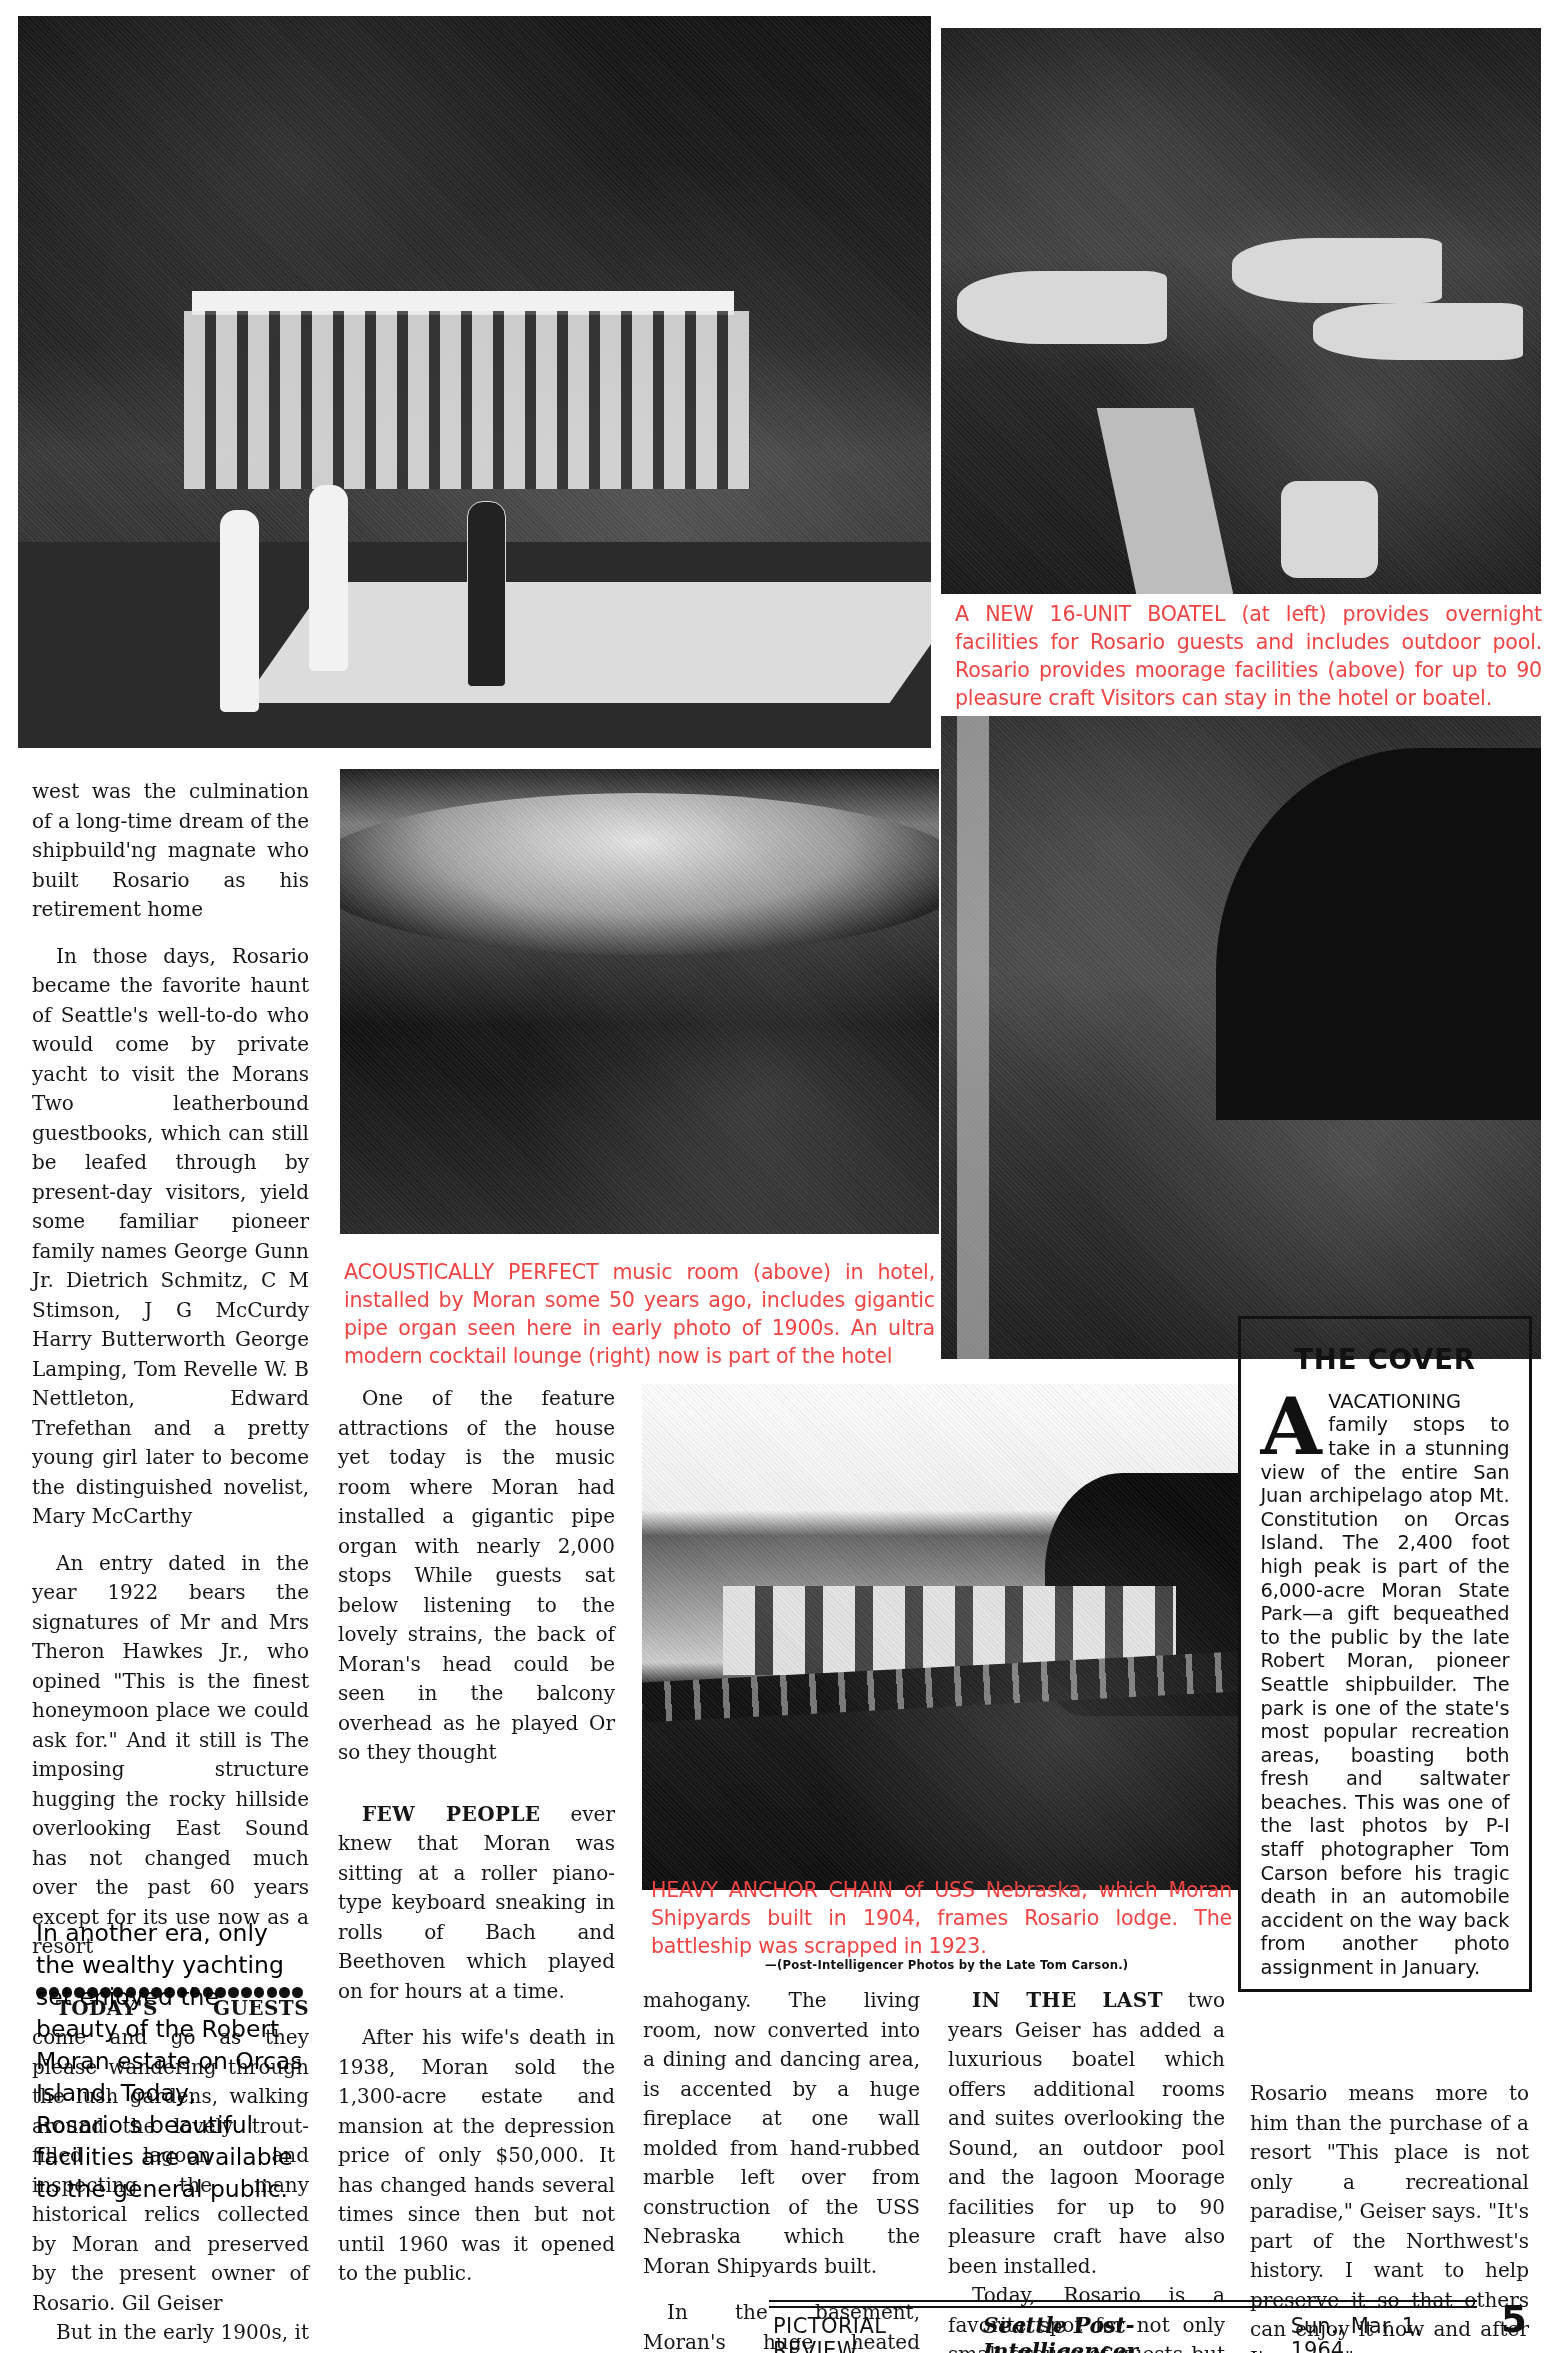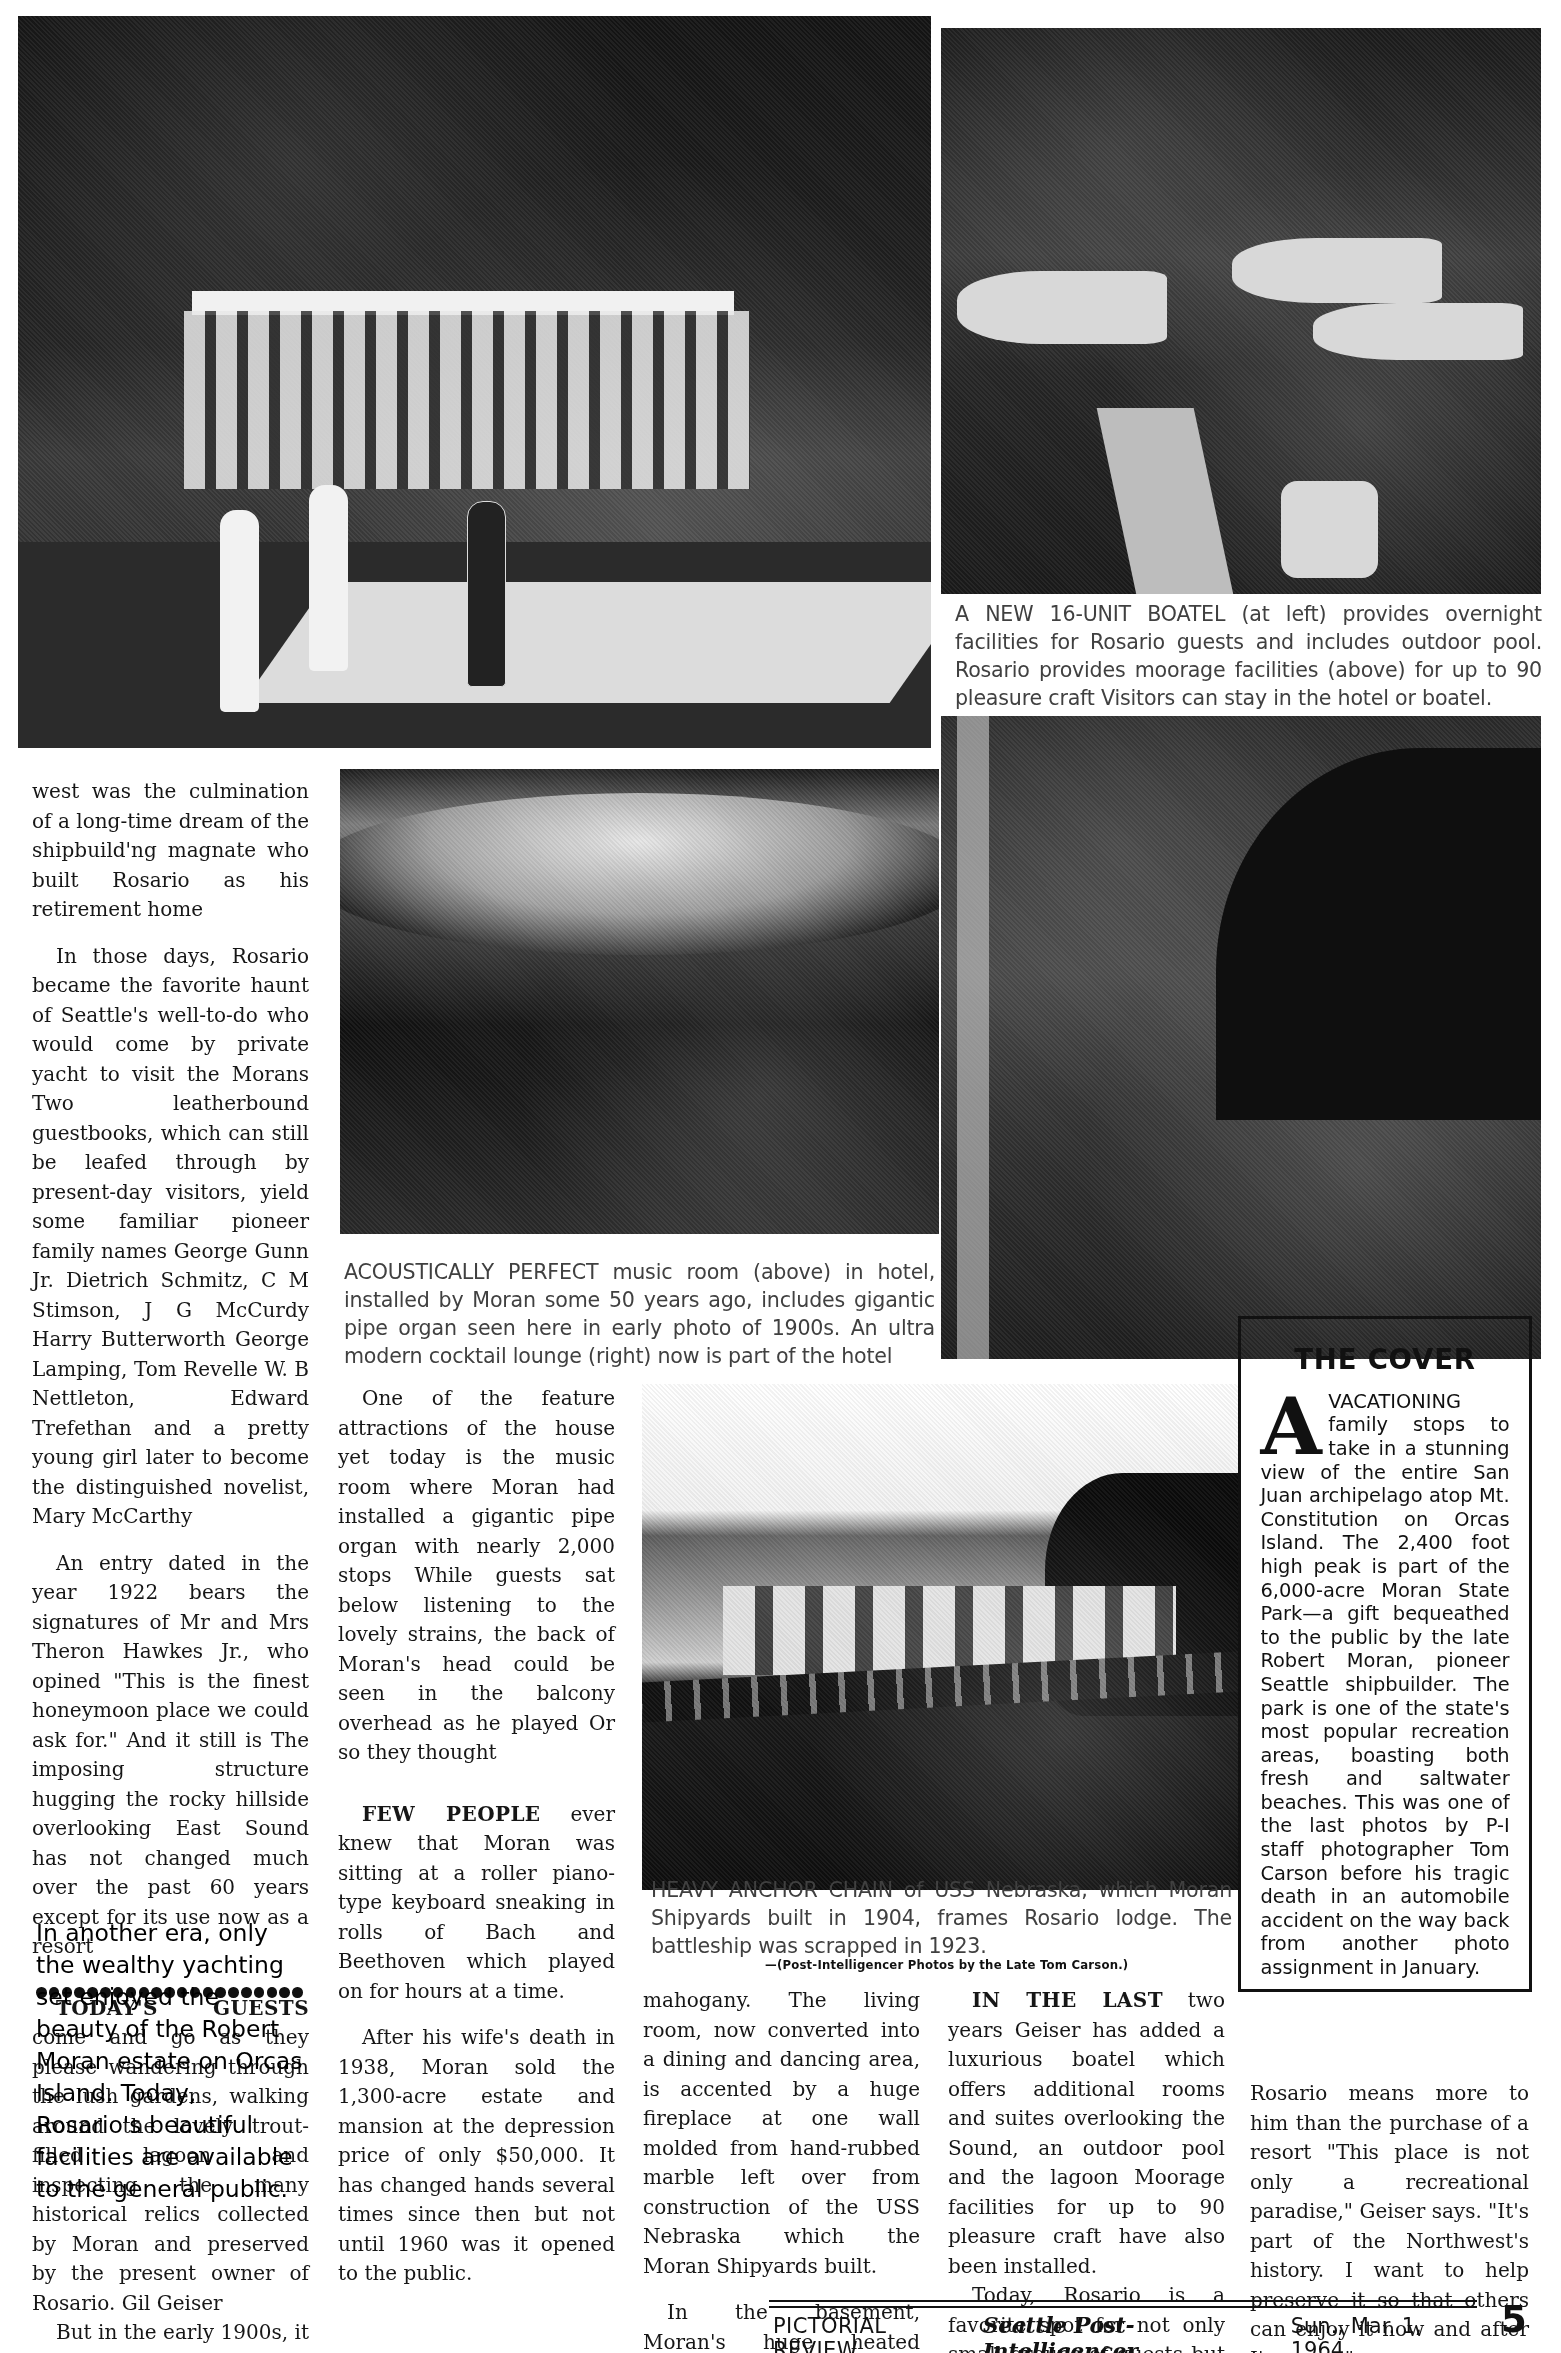--- a/index.html
+++ b/index.html
@@ -44,21 +44,21 @@
   #photo-chain .tree { position:absolute; right: 0; top: 89px; width: 194px; height: 243px; background:#0b0b0b; border-radius: 40% 0 0 20%; }
 
   
   .body-text { position: absolute; font-family: "DejaVu Serif", serif; font-size: 20px; line-height: 29.5px; text-align: justify; color: #161616; }
   .body-text p { text-indent: 1.2em; }
   .body-text p.noindent { text-indent: 0; }
   .body-text .gap { margin-top: 17px; }
   .body-text .biggap { margin-top: 32px; }
   .lead { font-weight: bold; letter-spacing: 0.4px; }
 
-  .caption { position: absolute; font-family: "DejaVu Sans", sans-serif; font-size: 20.6px; line-height: 28px; color: #404040; text-align: justify; letter-spacing: -0.2px; }
+  .caption { position: absolute; font-family: "DejaVu Sans", sans-serif; font-size: 20.6px; line-height: 28px; color: #ef4444; text-align: justify; letter-spacing: -0.2px; }
   .credit { position:absolute; font-family: "DejaVu Sans", sans-serif; font-size: 11.7px; font-weight: bold; letter-spacing: 0.2px; }
 
   .dots { position: absolute; left: 36px; top: 1987px; width: 267px; display:flex; justify-content: space-between; }
   .dots span { width: 10.5px; height: 10.5px; border-radius: 50%; background:#111; display:block; }
 
   .pullquote { position:absolute; left: 36px; top: 1917px; width: 271px; font-family: "DejaVu Sans", sans-serif; font-size: 23.5px; line-height: 32px; color:#000000; }
 
   .cover-box { position:absolute; left: 1238px; top: 1316px; width: 294px; height: 676px; border: 3.2px solid #111; padding: 21px 19.4px 0 19.4px; }
   .cover-title { font-family: "DejaVu Sans", sans-serif; font-weight: bold; font-size: 27.5px; text-align:center; letter-spacing: 0.8px; margin: 3.2px 0 14.6px; }
   .cover-text { font-family: "DejaVu Sans", sans-serif; font-size: 19.4px; line-height: 23.6px; text-align: justify; }

